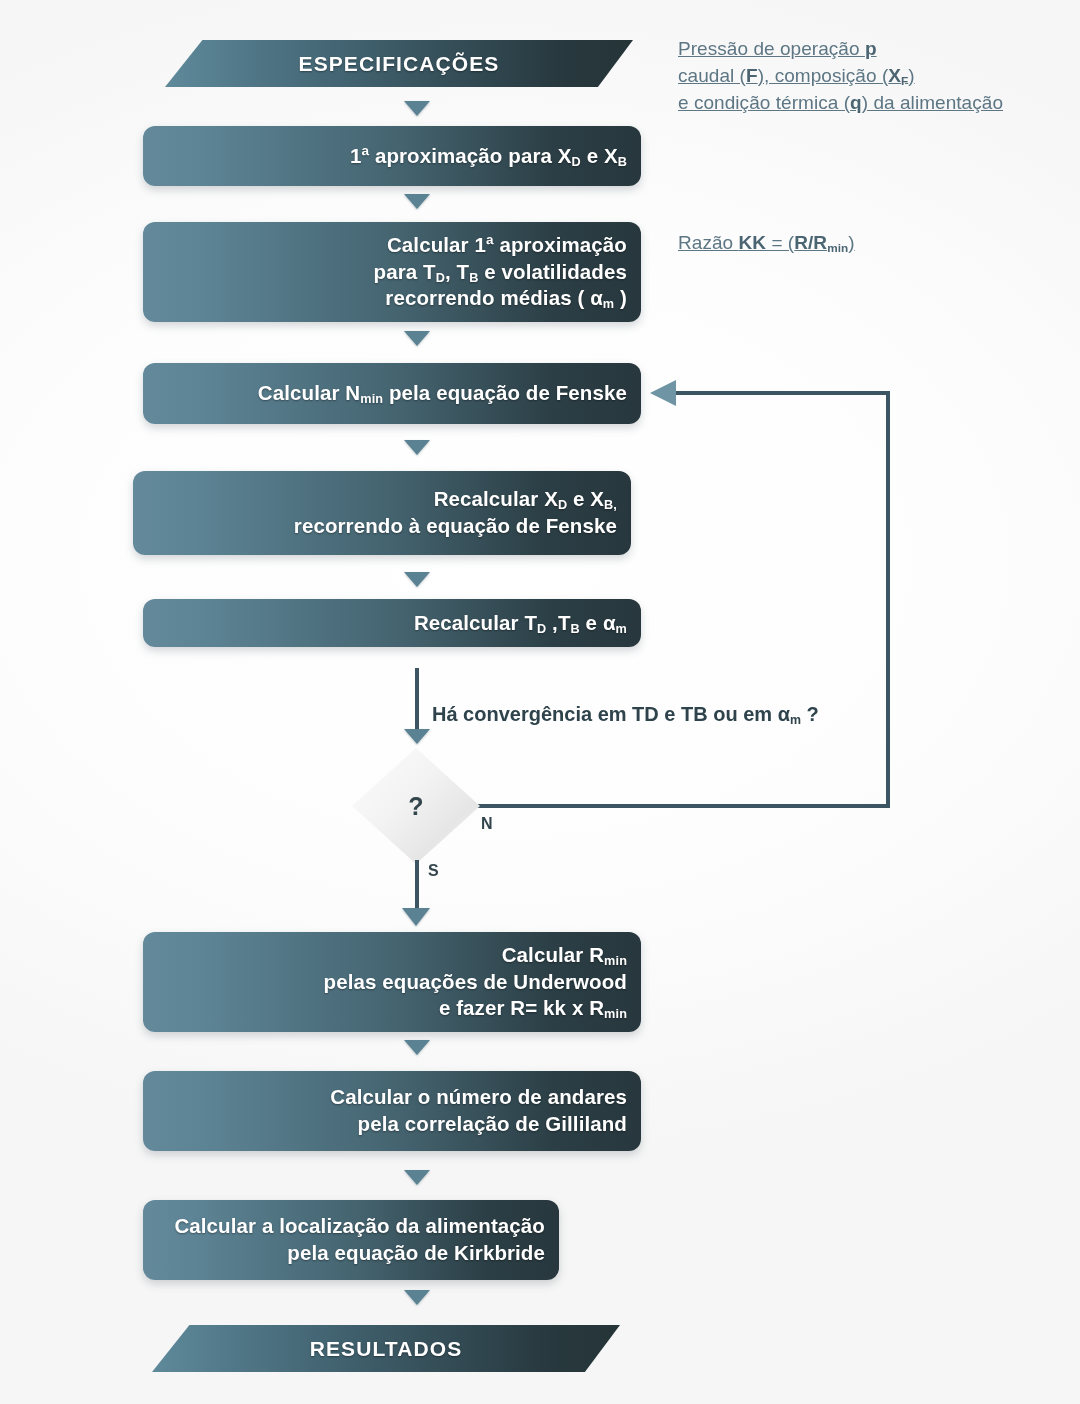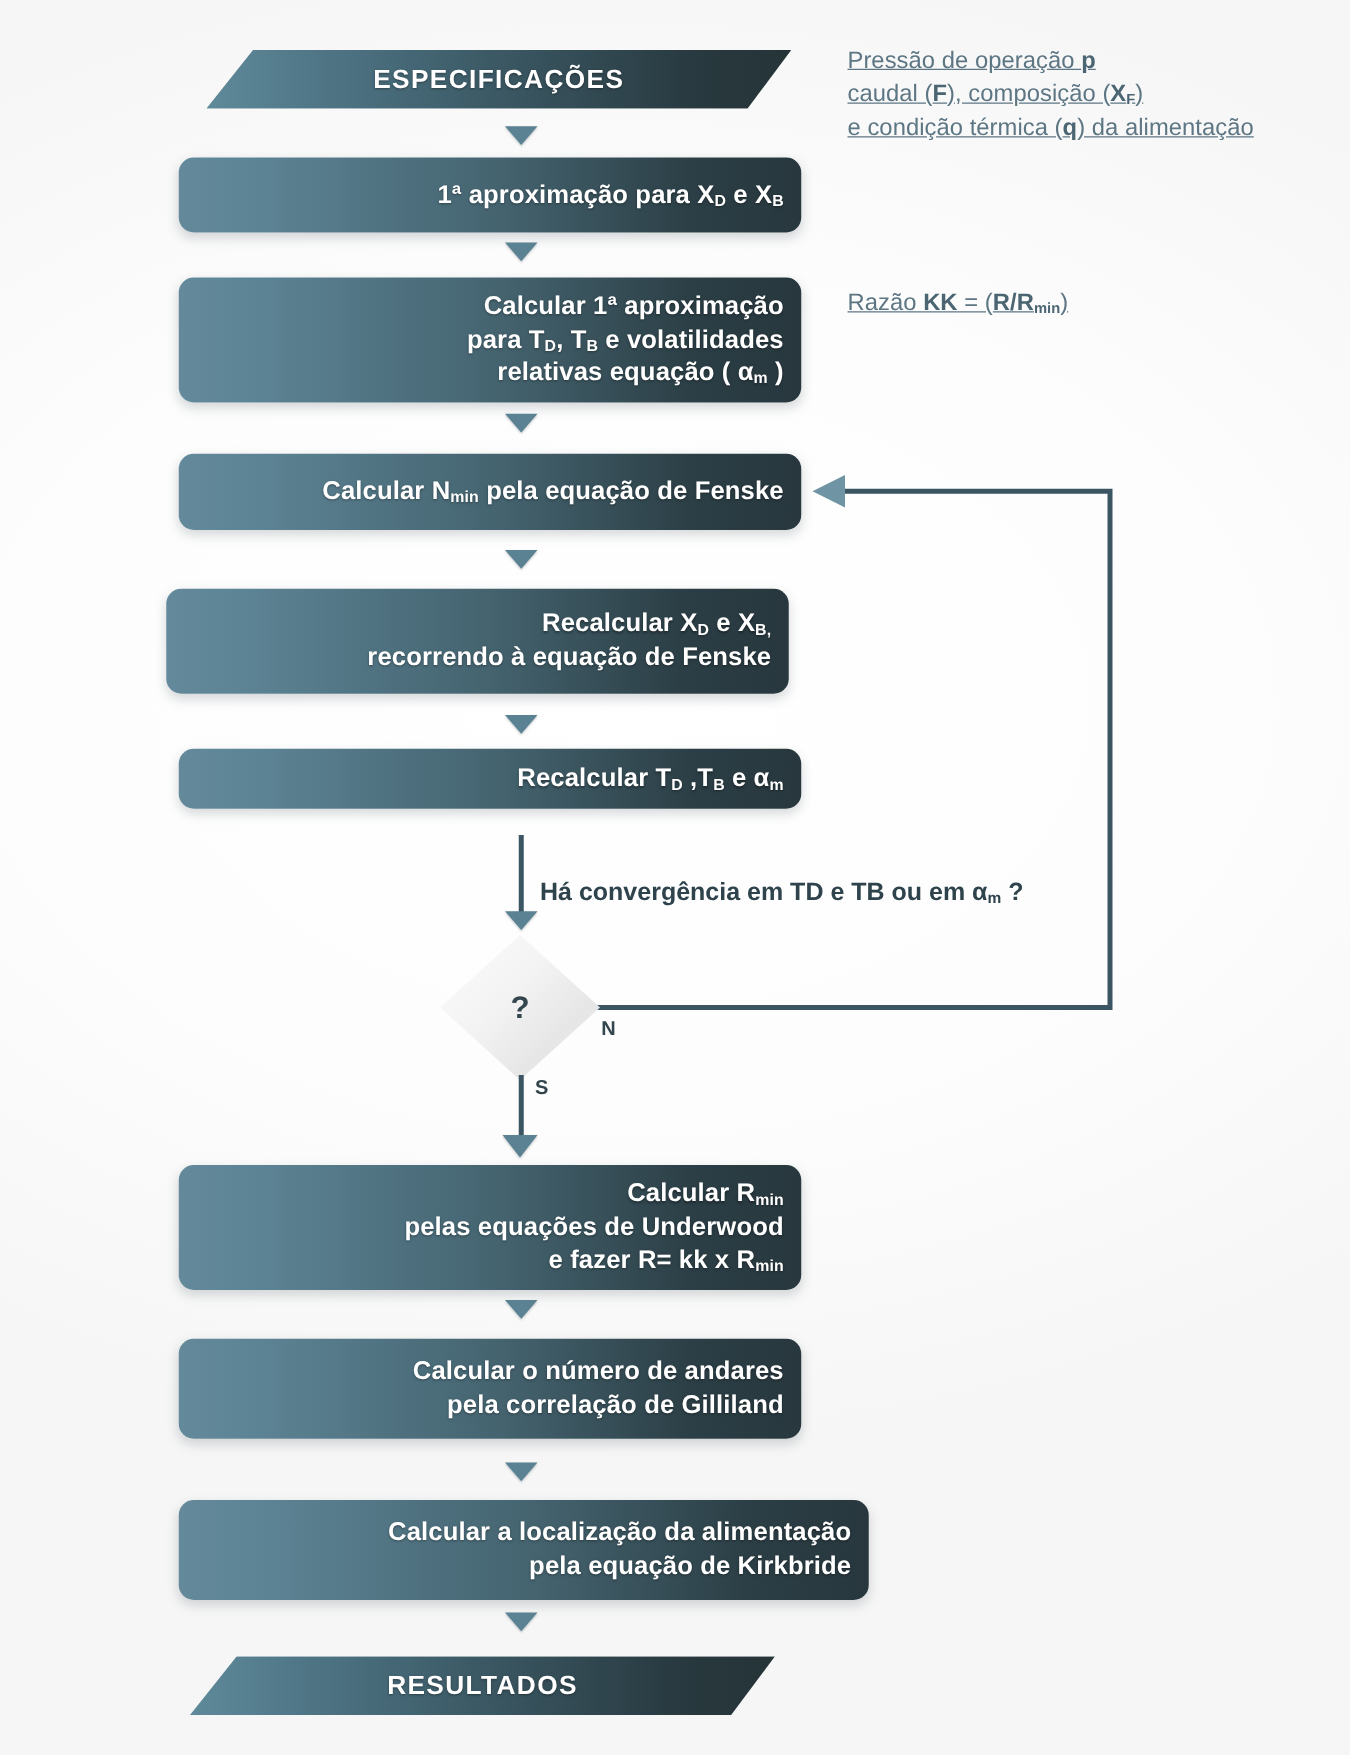--- a/index.html
+++ b/index.html
@@ -162,21 +162,21 @@
   <div class="node" style="left:143px; top:126px; width:498px; height:60px;">
     <span class="txt"><span>1ª aproximação para  X</span><sub>D</sub><span> e  X</span><sub>B</sub></span>
   </div>
 
   <div class="arrow-down" style="left:404px; top:194px;"></div>
 
   <div class="node" style="left:143px; top:222px; width:498px; height:100px;">
     <span class="txt">
       <span>Calcular  1ª aproximação</span><br>
       <span>para T</span><sub>D</sub><span>, T</span><sub>B</sub><span> e volatilidades</span><br>
-      <span>relativas equação ( α</span><sub>m</sub><span> )</span>
+      <span>recorrendo médias ( α</span><sub>m</sub><span> )</span>
     </span>
   </div>
 
   <div class="arrow-down" style="left:404px; top:331px;"></div>
 
   <div class="node" style="left:143px; top:363px; width:498px; height:61px;">
     <span class="txt"><span>Calcular N</span><sub>min</sub><span>  pela equação de Fenske</span></span>
   </div>
 
   <div class="arrow-down" style="left:404px; top:440px;"></div>
@@ -222,21 +222,21 @@
 
   <div class="node" style="left:143px; top:1071px; width:498px; height:80px;">
     <span class="txt">
       <span>Calcular o número de andares</span><br>
       <span>pela correlação de Gilliland</span>
     </span>
   </div>
 
   <div class="arrow-down" style="left:404px; top:1170px;"></div>
 
-  <div class="node" style="left:143px; top:1200px; width:552px; height:80px;">
+  <div class="node" style="left:143px; top:1200px; width:416px; height:80px;">
     <span class="txt">
       <span>Calcular a localização da alimentação</span><br>
       <span>pela equação de Kirkbride</span>
     </span>
   </div>
 
   <div class="arrow-down" style="left:404px; top:1290px;"></div>
 
   <div class="banner" style="left:152px; top:1325px; width:468px; height:47px;">
     <span>RESULTADOS</span>

